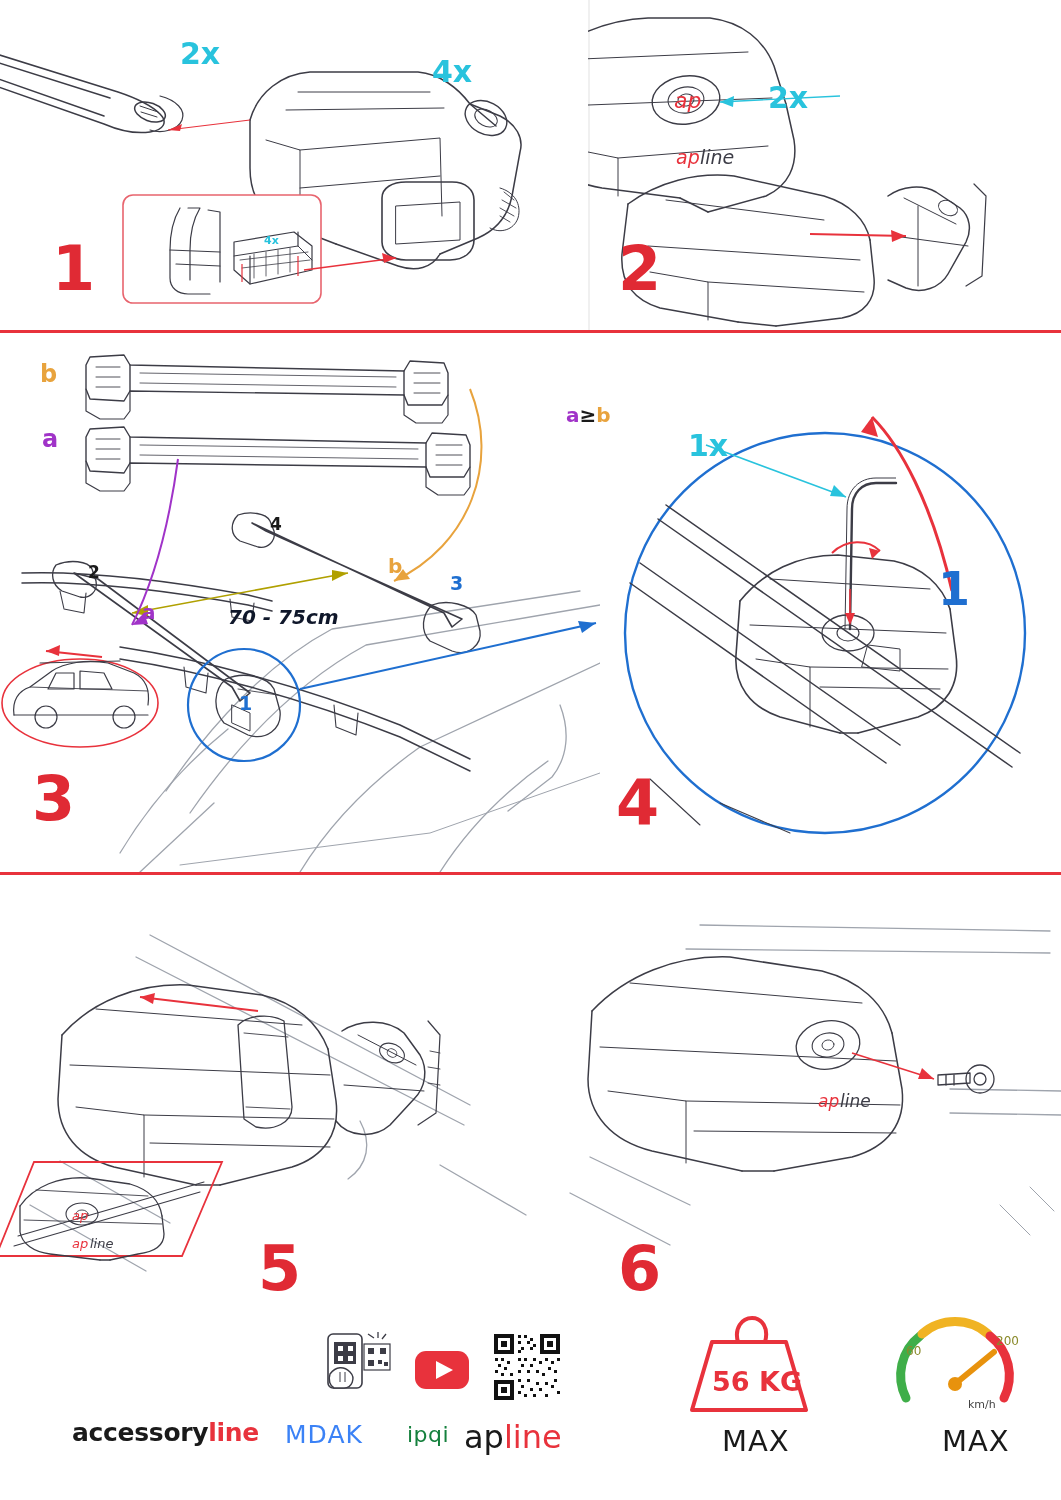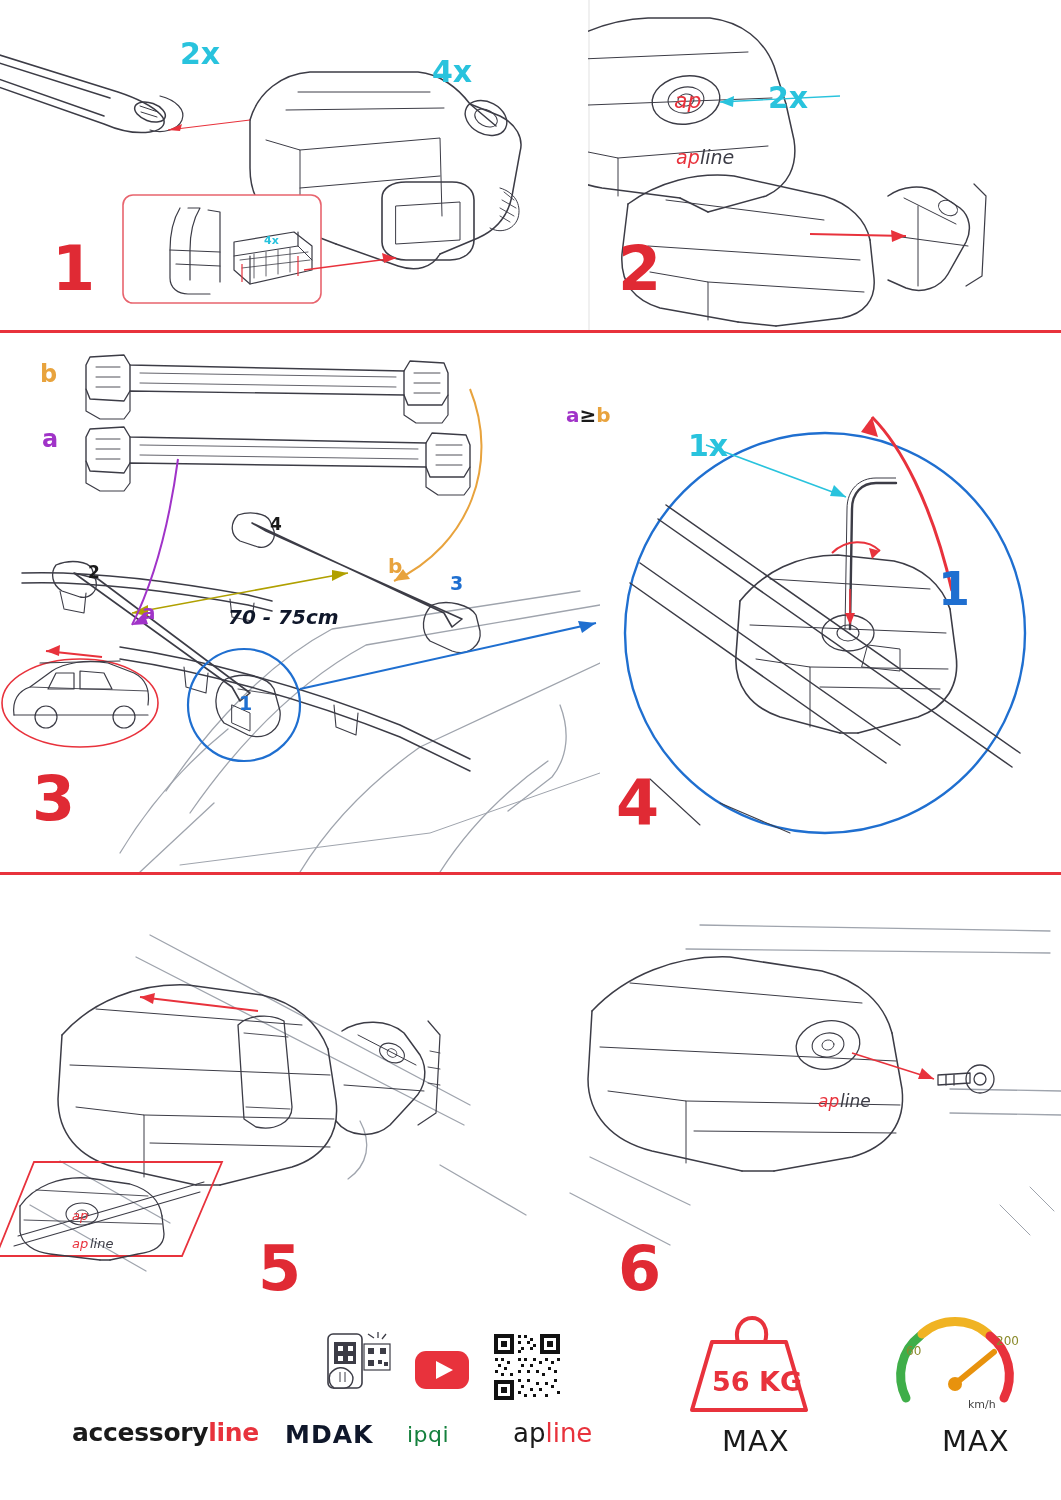--- a/index.html
+++ b/index.html
@@ -70,39 +70,39 @@
     letter-spacing: -0.3px;
   }
   .brand-main .part1 { color: #1a1a1a; margin-top: 32px; }
   .brand-main .part2 { color: #e8323c; }
   .brand-mdak {
     position: absolute;
     left: 285px;
     top: 1420px;
     font-family: "DejaVu Sans", sans-serif;
     font-size: 25px;
-    font-weight: 700;
-    color: #0f172a;
+    font-weight: 400;
+    color: #3b82f6;
     letter-spacing: 1px;
   }
   .brand-ipqi {
     position: absolute;
     left: 407px;
     top: 1422px;
     font-family: "DejaVu Sans", sans-serif;
     font-size: 22px;
     color: #15803d;
     letter-spacing: 0.5px;
   }
   .brand-apline {
     position: absolute;
-    left: 513px;
+    left: 464px;
     top: 1418px;
     font-family: "DejaVu Sans", sans-serif;
-    font-size: 26px;
+    font-size: 32px;
     letter-spacing: 0px;
   }
   .brand-apline .ap { color: #1a1a1a; }
   .brand-apline .line { color: #e8323c; }
   .max-label {
     position: absolute;
     font-family: "DejaVu Sans", sans-serif;
     font-size: 29px;
     color: #1a1a1a;
     letter-spacing: 1px;

